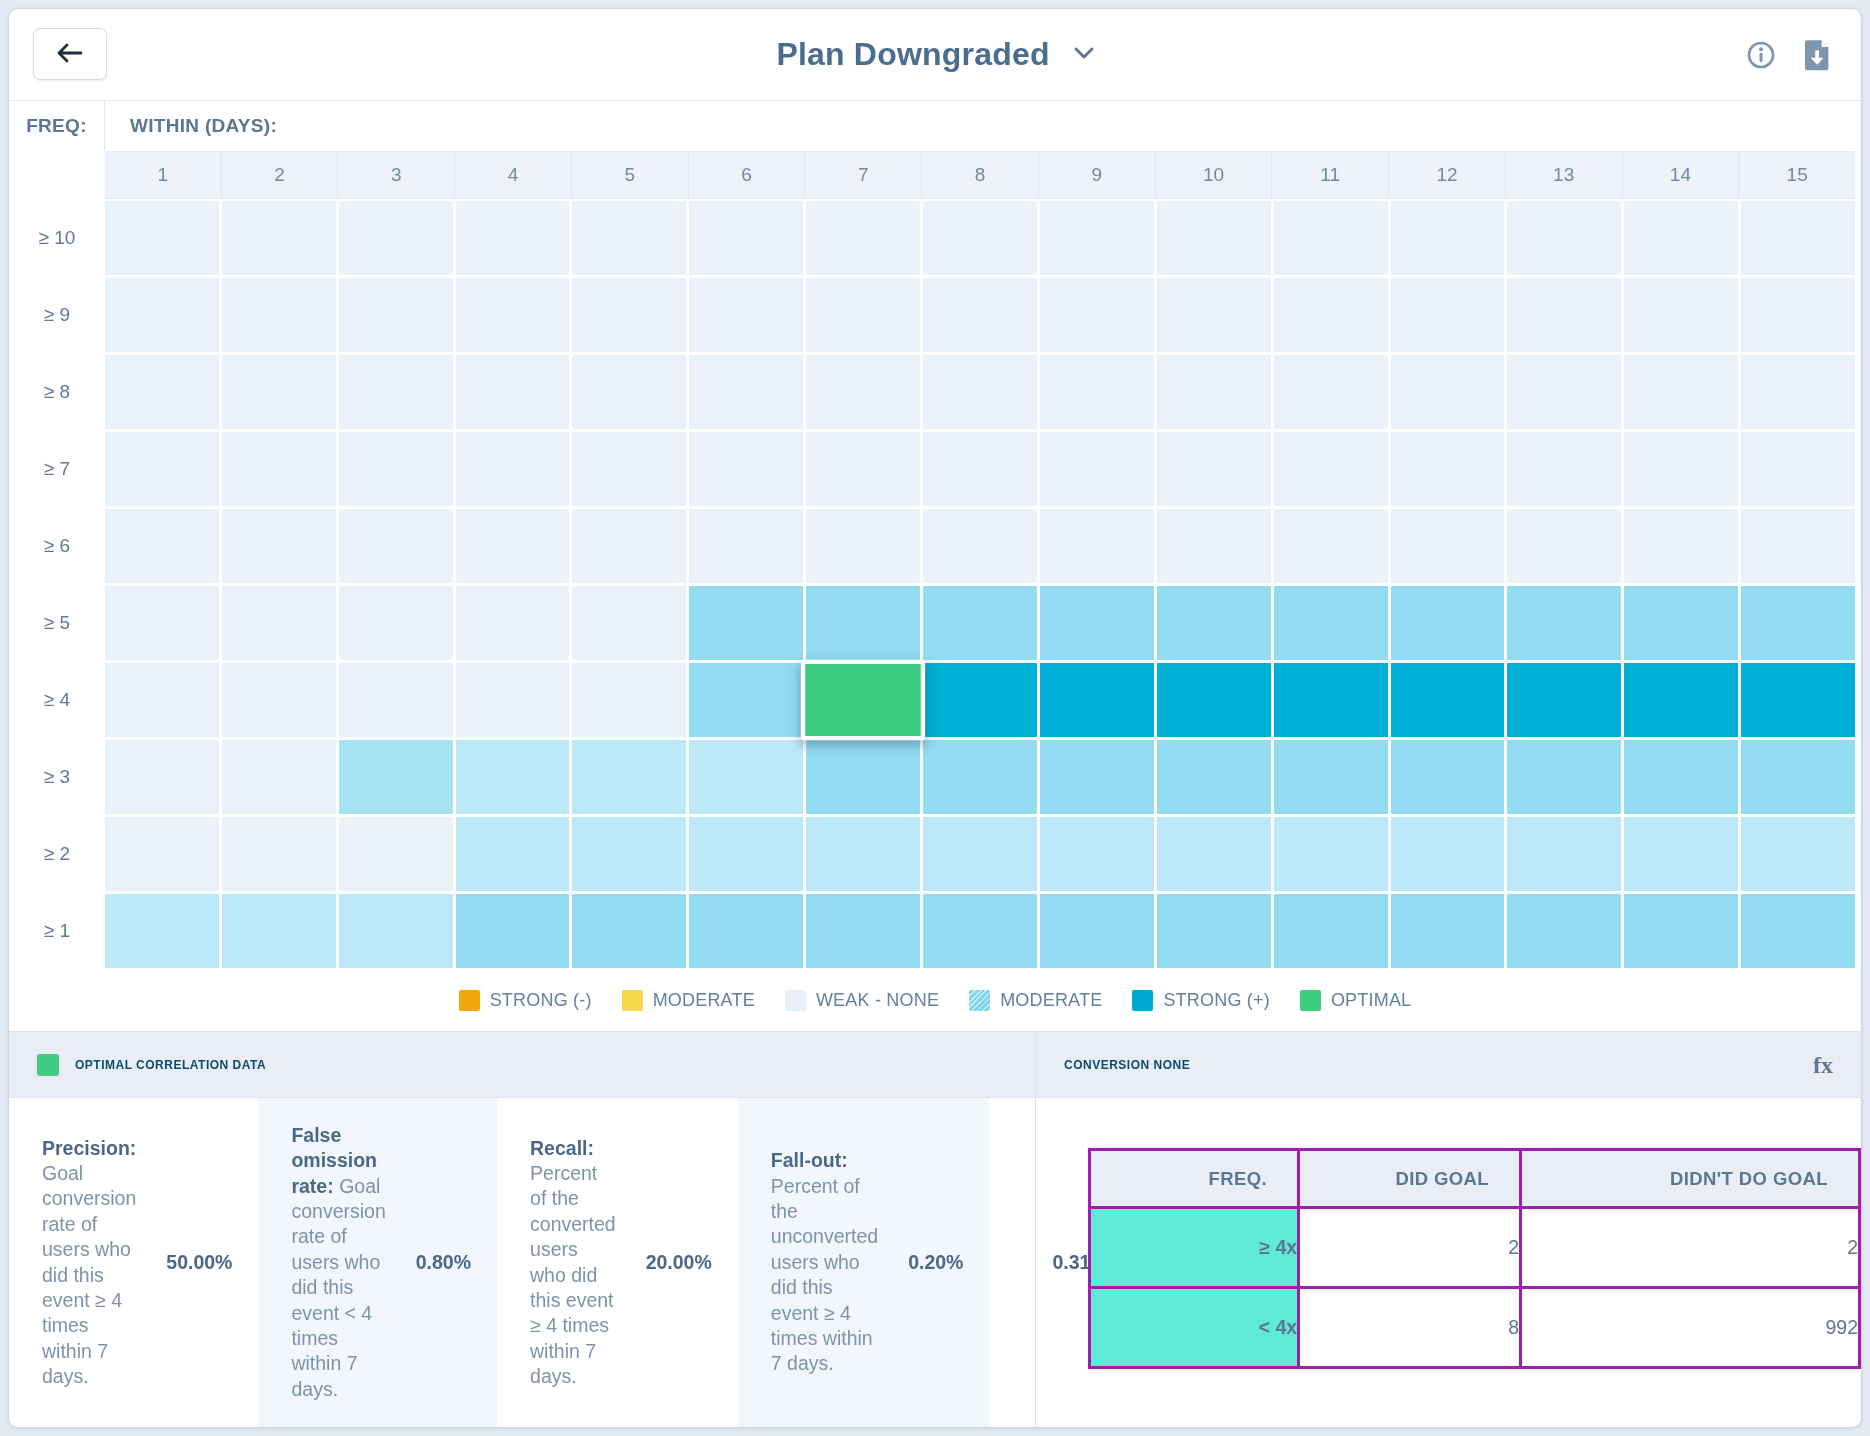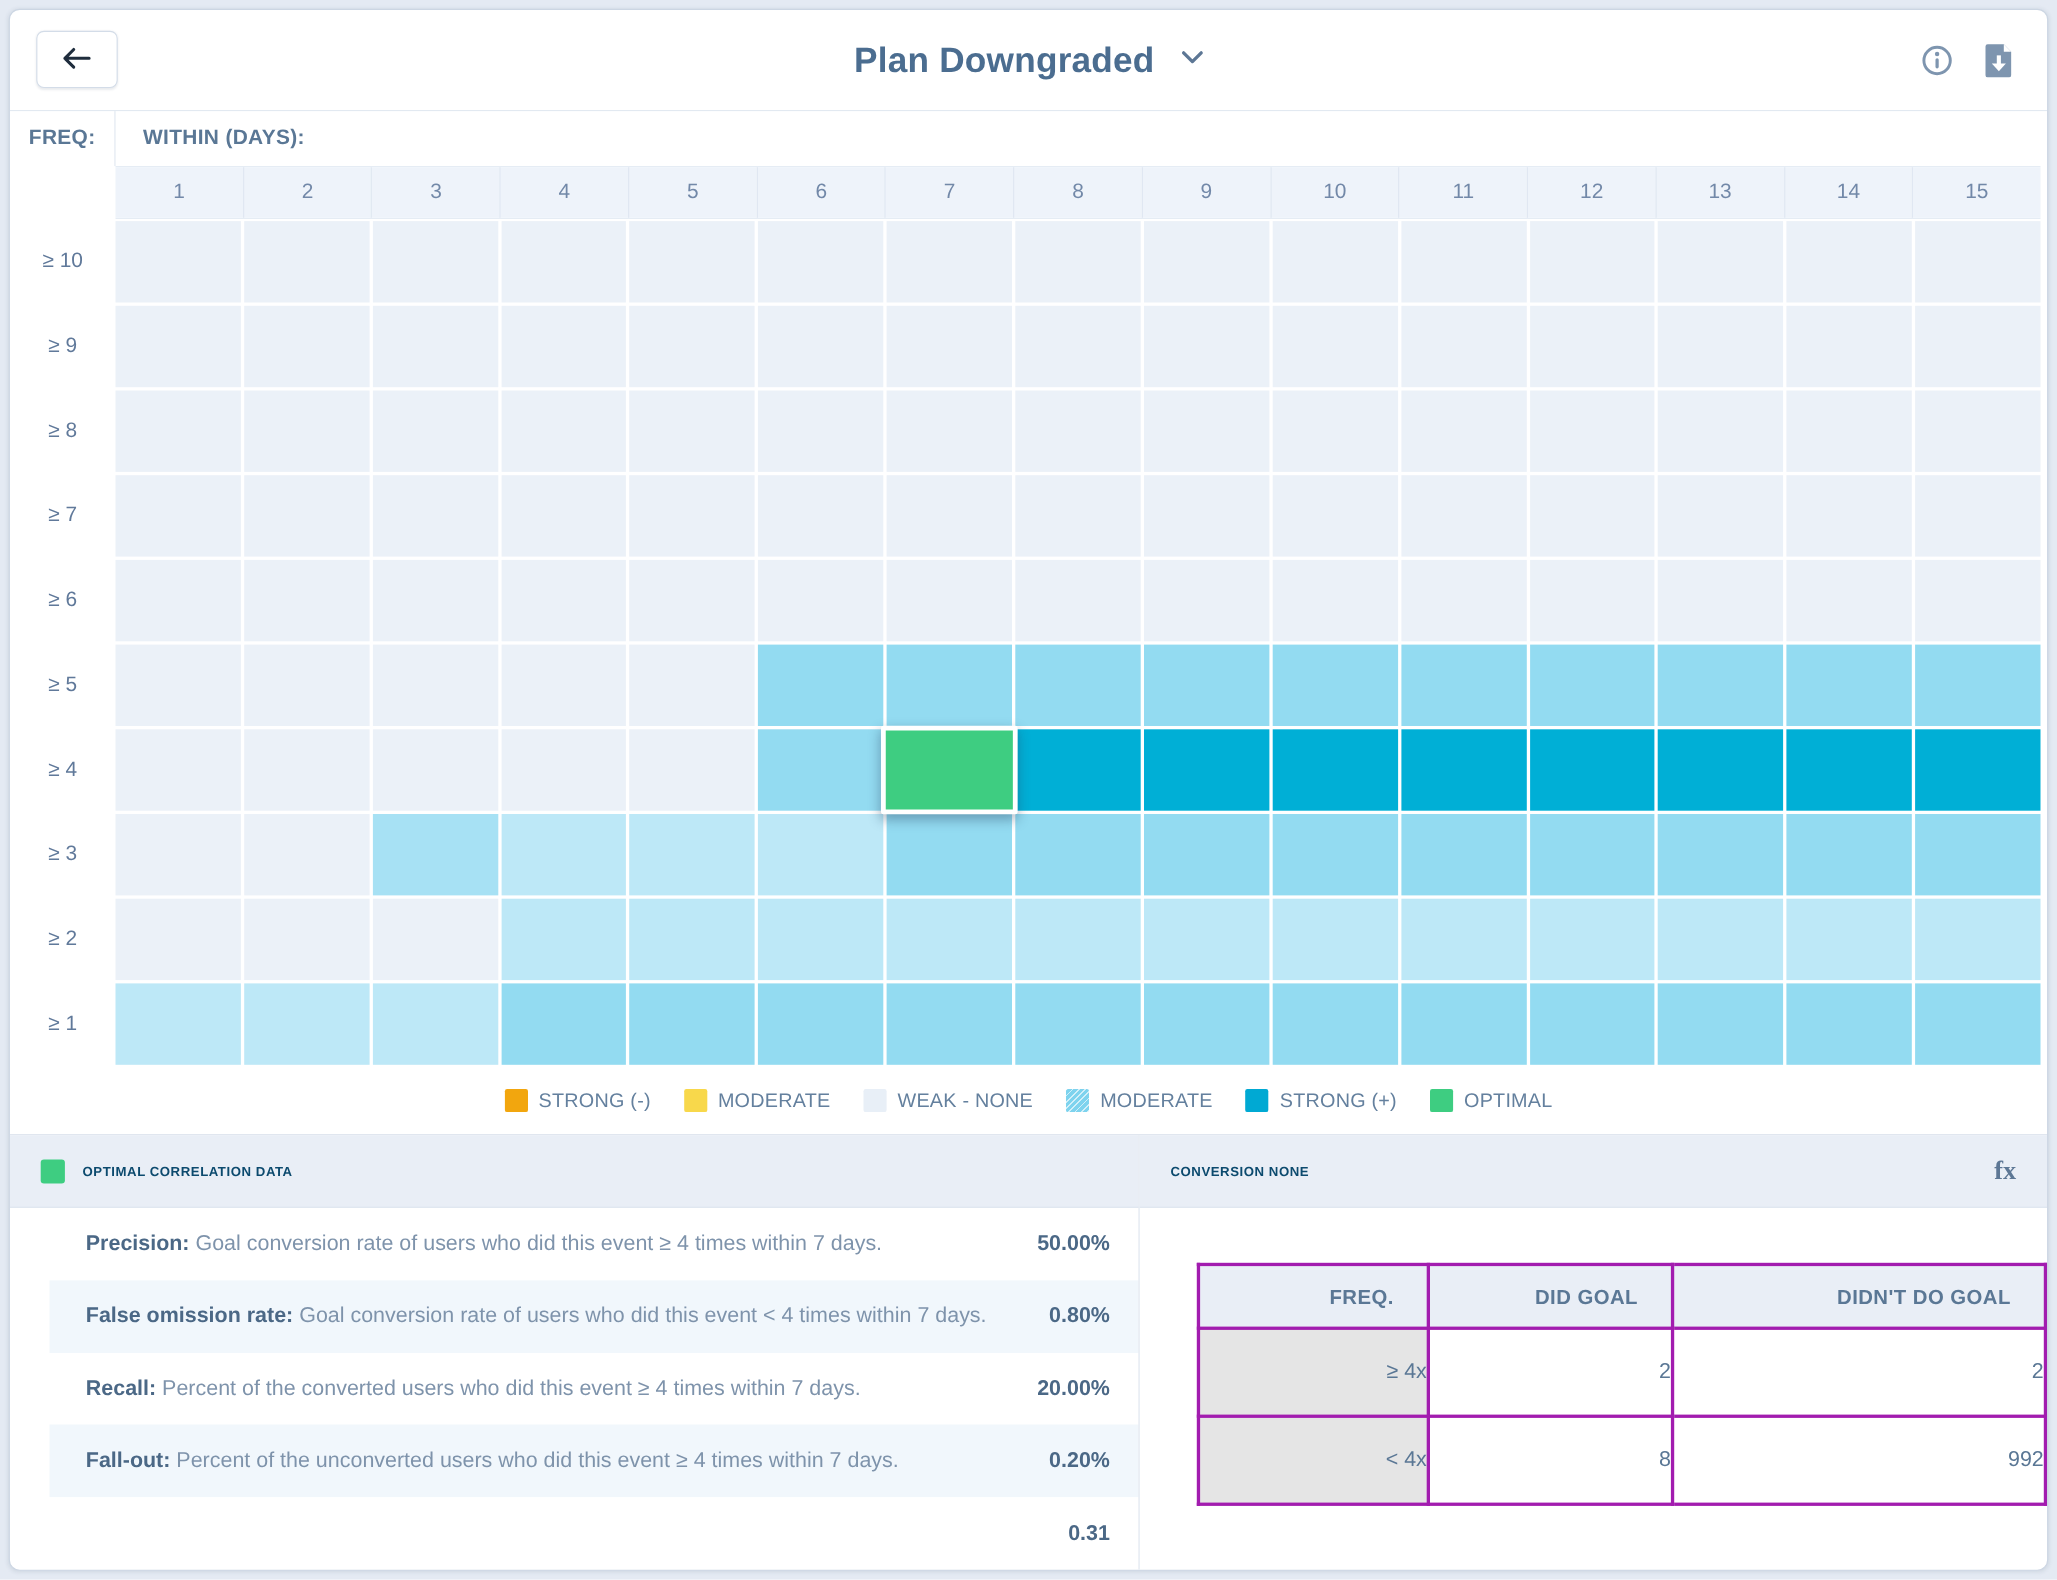--- a/index.html
+++ b/index.html
@@ -53,33 +53,33 @@
   .bottom { flex:1; display:flex; border-top:1px solid #dde4ee; min-height:0; }
   .panel-left { width:1026px; flex:0 0 1026px; display:flex; flex-direction:column; }
   .panel-right { flex:1; border-left:1px solid #dde4ee; display:flex; flex-direction:column; }
   .panel-header { height:66px; flex:0 0 66px; background:#e9eef6; border-bottom:1px solid #dde4ee;
                   display:flex; align-items:center; padding:0 28px; }
   .panel-title { font-size:12px; font-weight:bold; color:#0c4a6e; letter-spacing:.5px; }
   .panel-swatch { width:22px; height:22px; border-radius:3px; margin-right:16px; flex:0 0 22px; }
   .fx { margin-left:auto; font-family:"Liberation Serif", serif; font-weight:600;
         font-size:24px; color:#5d7795; cursor:pointer; line-height:1; }
 
-  .stat-rows { flex:1; display:flex; flex-direction:column;padding-left:36px; }
+  .stat-rows { flex:1; display:flex; flex-direction:row; }
   .stat-row { flex:1; display:flex; align-items:center; padding:0 26px 0 33px; }
   .stat-row.striped { background:#f1f7fc; }
   .stat-text { font-size:19.5px; color:#7e93ab; line-height:1.3; }
   .stat-term { font-weight:bold; color:#4b6886; }
   .stat-value { margin-left:auto; font-size:19.5px; font-weight:bold; color:#4b6886; padding-left:30px; white-space:nowrap; }
 
   .conv-table { margin:50px 0 0 52px; border-collapse:collapse; }
   .conv-table th, .conv-table td { border:3px solid #a21caf; text-align:right; vertical-align:middle; }
   .conv-table thead th { background:#e9eef6; height:58px; font-size:18.5px; font-weight:bold;
                          color:#5a7795; letter-spacing:.4px; padding:0 30px; }
   .conv-table tbody tr { height:80px; }
-  .conv-table tbody th { background:#e5e5e5; font-size:19.5px; font-weight:normal; color:#5a7795; width:97px;padding-left:12px; }
+  .conv-table tbody th { background:#5eead4; font-size:19.5px; font-weight:bold; color:#5a7795; width:97px;padding-left:12px; }
   .conv-table tbody td { background:#fff; font-size:19.5px; color:#5a7795; }
   .conv-table td.col-did { width:129px; }
   .conv-table td.col-didnt { width:197px; }
 </style>
 </head>
 <body>
 
 <div class="card">
 
   <div class="toolbar">

